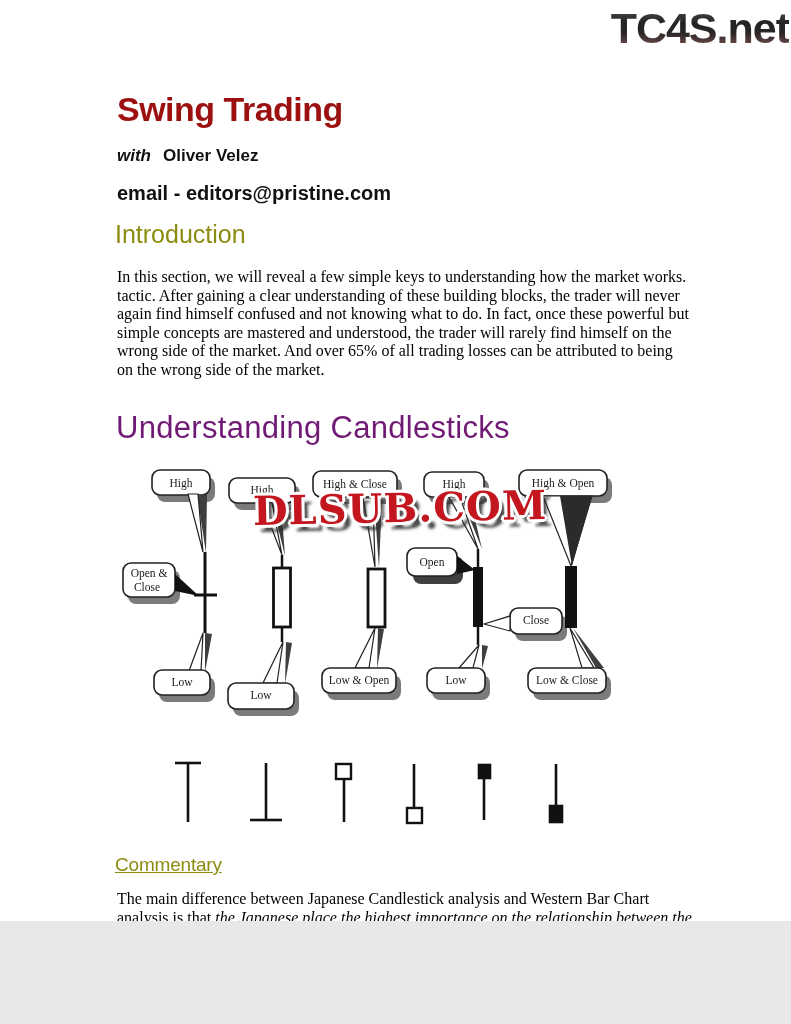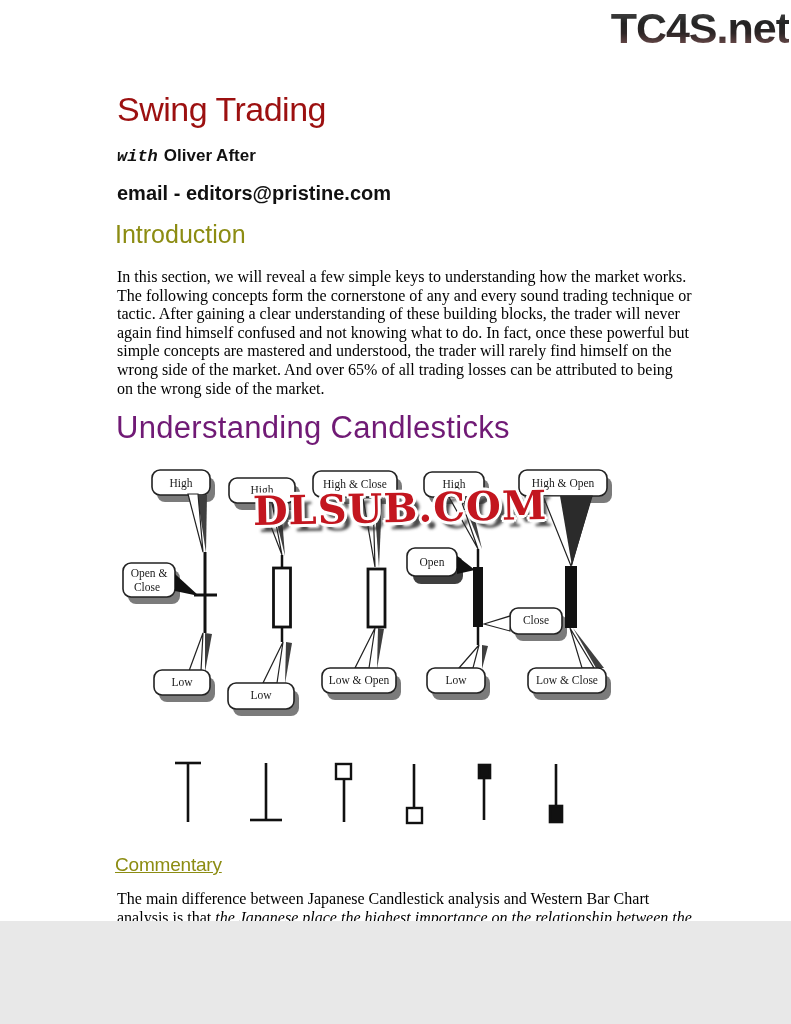--- a/index.html
+++ b/index.html
@@ -12,28 +12,28 @@
   .tc4s{
     position:absolute;top:4px;right:2px;
     font-family:"Liberation Sans",sans-serif;font-weight:bold;font-size:43px;
     letter-spacing:-1px;
     background:linear-gradient(180deg,#555 0%,#232323 40%,#2d2626 60%,#6e4c4c 85%,#8a6060 100%);
     -webkit-background-clip:text;background-clip:text;color:transparent;
   }
   
   .title{
     position:absolute;left:117px;top:90px;
-    font-family:"Liberation Sans",sans-serif;font-weight:normal;font-size:34px;
+    font-family:"Liberation Sans",sans-serif;font-weight:bold;font-size:34px;
     letter-spacing:-0.5px;color:#9c1010;
   }
   .byline{
     position:absolute;left:117px;top:146px;
     font-family:"Liberation Sans",sans-serif;font-weight:bold;font-size:17px;color:#111;
   }
-  .byline .with{font-style:italic;margin-right:6px;font-family:Liberation Mono, monospace;}
+  .byline .with{font-style:italic;margin-right:12px;}
   .email{
     position:absolute;left:117px;top:182px;
     font-family:"Liberation Sans",sans-serif;font-weight:bold;font-size:20px;color:#111;
   }
   .h-olive{
     position:absolute;left:115px;
     font-family:"Liberation Sans",sans-serif;font-weight:400;color:#8c8c12;
   }
   .h-intro{top:220px;font-size:25px;}
   .h-comment{top:854px;font-size:19px;letter-spacing:-0.2px;text-decoration:underline;}
@@ -81,30 +81,29 @@
 </head>
 <body>
 
 <div class="page">
 
   <div class="tc4s">TC4S.net</div>
 
   <div class="title">Swing Trading</div>
 
   <div class="byline">
-    <span class="with">with</span><span>Oliver After</span>
+    <span class="with">with</span><span>Oliver Velez</span>
   </div>
 
   <div class="email">email - editors@pristine.com</div>
 
   <div class="h-olive h-intro">Introduction</div>
 
   <div class="para p-intro">
     <div>In this section, we will reveal a few simple keys to understanding how the market works.</div>
-    <div>The following concepts form the cornerstone of any and every sound trading technique or</div>
     <div>tactic. After gaining a clear understanding of these building blocks, the trader will never</div>
     <div>again find himself confused and not knowing what to do. In fact, once these powerful but</div>
     <div>simple concepts are mastered and understood, the trader will rarely find himself on the</div>
     <div>wrong side of the market. And over 65% of all trading losses can be attributed to being</div>
     <div>on the wrong side of the market.</div>
   </div>
 
   <div class="h-green">Understanding Candlesticks</div>
 
   <svg class="diagram" viewBox="100 458 560 260">

